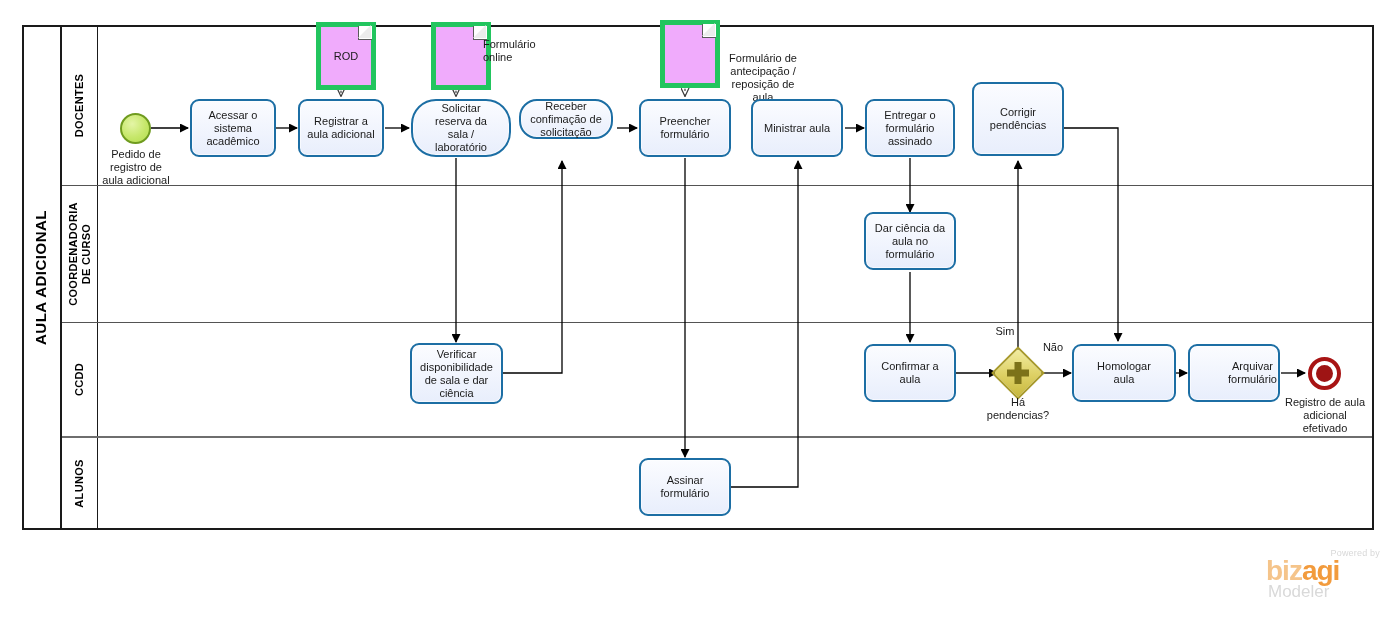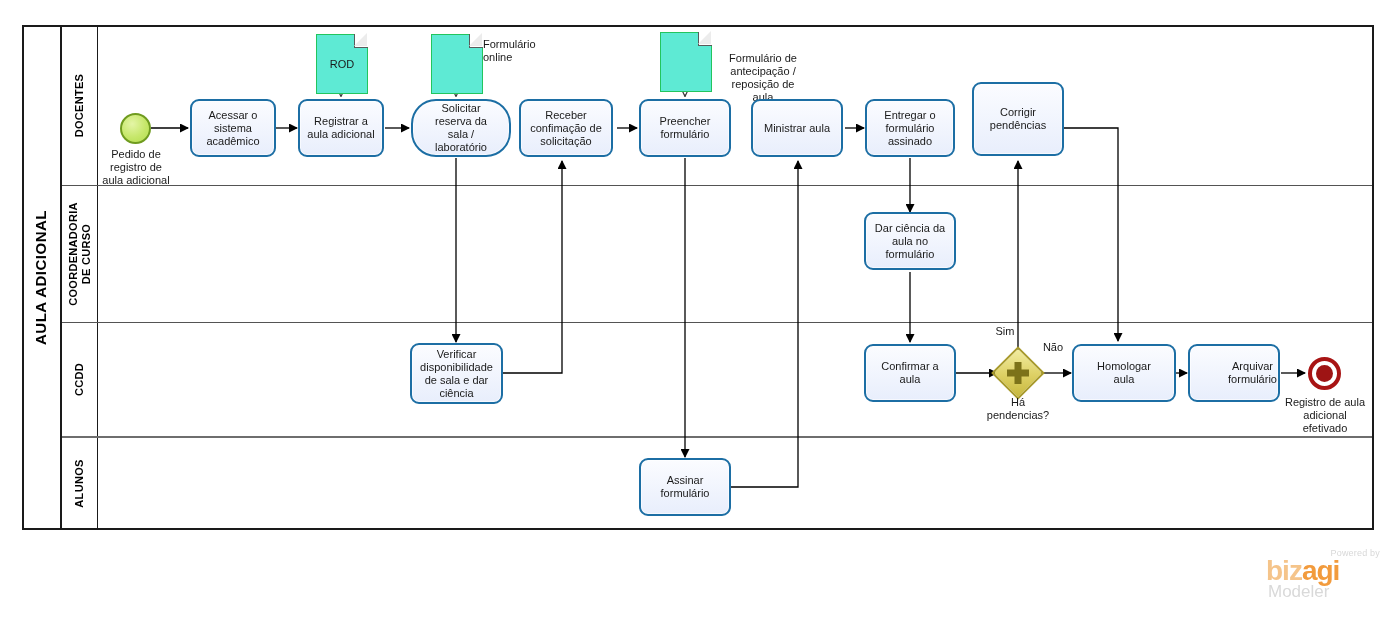--- a/index.html
+++ b/index.html
@@ -97,24 +97,23 @@
     width:22px;height:22px;transform:translate(-50%,-50%) rotate(-45deg);
   }
   .gateway .x i{
     position:absolute;left:50%;top:0;width:7px;height:100%;
     background:#7c7219;transform:translateX(-50%);
   }
   .gateway .x i.b{transform:translateX(-50%) rotate(90deg);}
 
   .doc{
     width:50px;height:58px;
-    background:#5eead4;
-    border:1px solid #22c55e;
+    background:#f0abfc;
+    border:5px solid #22c55e;
     position:absolute;
-    margin-top:12px;
   }
   .doc .fold{
     position:absolute;right:-1px;top:-1px;width:13px;height:13px;
     background:#ffffff;
     border-left:1px solid #5a5a5a;
     border-bottom:1px solid #5a5a5a;
   }
   .doc .fold:after{
     content:"";position:absolute;left:-1px;top:-1px;width:0;height:0;
     border-left:13px solid transparent;border-bottom:13px solid #ececec;
@@ -268,21 +267,21 @@
 acadêmico</div>
 
   <div class="node task" style="left:298px;top:99px;width:86px;height:58px;white-space:pre-line;">Registrar a
 aula adicional</div>
 
   <div class="node task" style="left:411px;top:99px;width:100px;height:58px;white-space:pre-line;border-radius:25px;">Solicitar
 reserva  da
 sala /
 laboratório</div>
 
-  <div class="node task" style="left:519px;top:99px;width:94px;height:58px;white-space:pre-line;">Receber
+  <div class="node task" style="left:519px;top:99px;width:94px;height:40px;white-space:pre-line;border-radius:18px;">Receber
 confimação de
 solicitação</div>
 
   <div class="node task" style="left:639px;top:99px;width:92px;height:58px;white-space:pre-line;">Preencher
 formulário</div>
 
   <div class="node task" style="left:751px;top:99px;width:92px;height:58px;white-space:pre-line;">Ministrar aula</div>
 
   <div class="node task" style="left:865px;top:99px;width:90px;height:58px;white-space:pre-line;">Entregar o
 formulário

